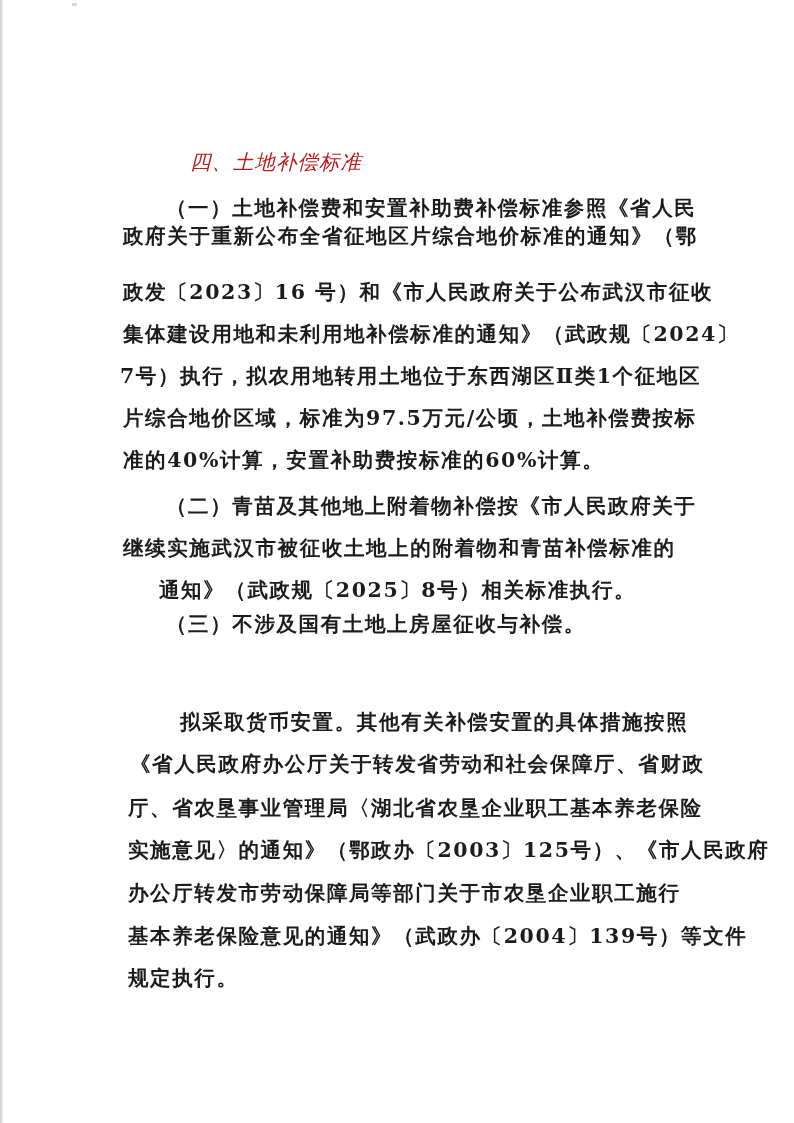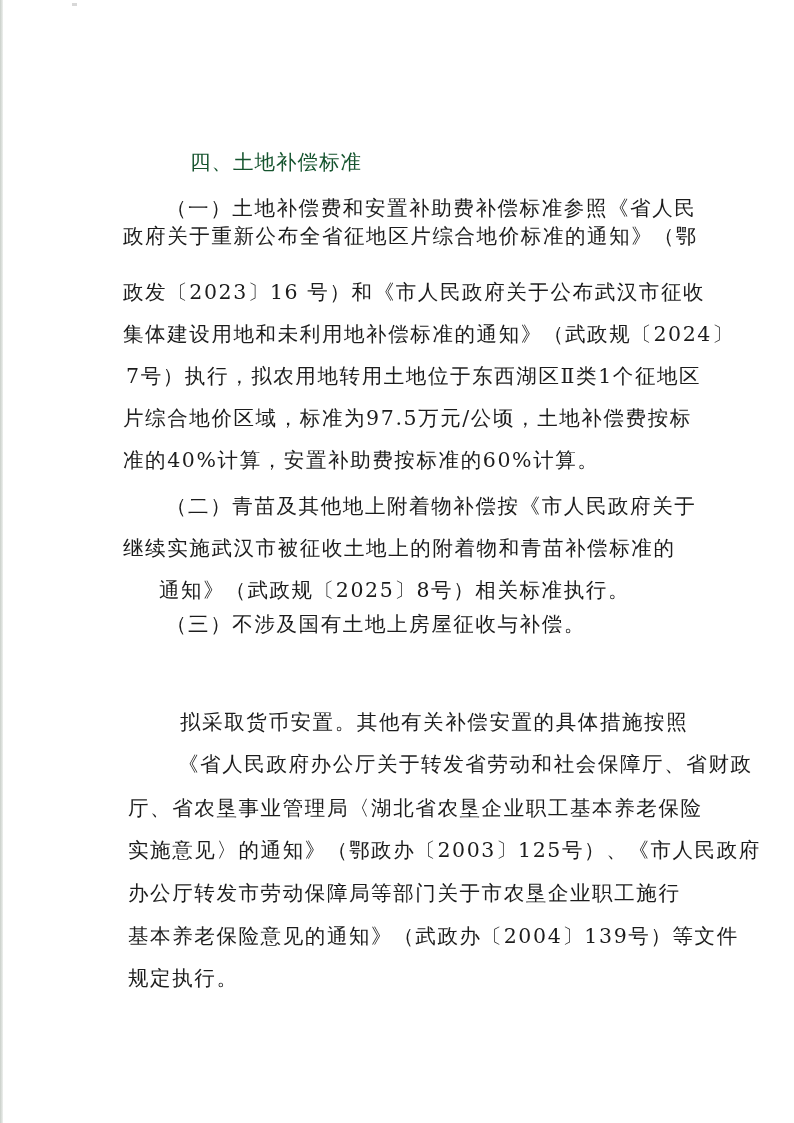--- a/index.html
+++ b/index.html
@@ -11,59 +11,60 @@
     position: absolute; left: 0; top: 0; width: 3px; height: 1123px;
     background: linear-gradient(to right, #c9cfc9, #eef0ee);
   }
   .scan-mark {
     position: absolute; left: 72px; top: 3px; width: 5px; height: 3px; background: #d8d8d8;
   }
   .page { position: absolute; left: 0; top: 0; width: 794px; height: 1123px; }
   .line {
     position: absolute; font-size: 20.5px; line-height: 24px; white-space: nowrap;
     letter-spacing: 1.6px;
+    font-weight: bold;
   }
   .heading {
     font-family: "DejaVu Sans", "Liberation Sans", sans-serif; font-weight: normal;
-    letter-spacing: 1px; color: #14532d;
+    letter-spacing: 1px; color: #b91c1c; font-style: italic;
   }
 </style>
 </head>
 <body>
 
 <div class="scan-edge"></div>
 <div class="scan-mark"></div>
 
 <div class="page">
 
   <div class="line heading" style="left:190px; top:150px;">四、土地补偿标准</div>
 
   <div>
     <div class="line" style="left:166px; top:196px;">（一）土地补偿费和安置补助费补偿标准参照《省人民</div>
     <div class="line" style="left:123px; top:224px;">政府关于重新公布全省征地区片综合地价标准的通知》（鄂</div>
     <div class="line" style="left:123px; top:280px;">政发〔2023〕16 号）和《市人民政府关于公布武汉市征收</div>
     <div class="line" style="left:123px; top:322px;">集体建设用地和未利用地补偿标准的通知》（武政规〔2024〕</div>
-    <div class="line" style="left:126px; top:364px;text-align:right;">7号）执行，拟农用地转用土地位于东西湖区Ⅱ类1个征地区</div>
+    <div class="line" style="left:120px; top:364px;text-align:right;">7号）执行，拟农用地转用土地位于东西湖区Ⅱ类1个征地区</div>
     <div class="line" style="left:123px; top:406px;">片综合地价区域，标准为97.5万元/公顷，土地补偿费按标</div>
     <div class="line" style="left:123px; top:448px;text-align:center;">准的40%计算，安置补助费按标准的60%计算。</div>
   </div>
 
   <div>
     <div class="line" style="left:166px; top:494px;">（二）青苗及其他地上附着物补偿按《市人民政府关于</div>
     <div class="line" style="left:123px; top:536px;">继续实施武汉市被征收土地上的附着物和青苗补偿标准的</div>
     <div class="line" style="left:123px; top:578px;margin-left:36px;">通知》（武政规〔2025〕8号）相关标准执行。</div>
   </div>
 
   <div>
     <div class="line" style="left:166px; top:612px;">（三）不涉及国有土地上房屋征收与补偿。</div>
   </div>
 
 
   <div>
     <div class="line" style="left:180px; top:710px;">拟采取货币安置。其他有关补偿安置的具体措施按照</div>
-    <div class="line" style="left:130px; top:752px;margin-left:48px;">《省人民政府办公厅关于转发省劳动和社会保障厅、省财政</div>
+    <div class="line" style="left:130px; top:752px;">《省人民政府办公厅关于转发省劳动和社会保障厅、省财政</div>
     <div class="line" style="left:128px; top:796px;">厅、省农垦事业管理局〈湖北省农垦企业职工基本养老保险</div>
     <div class="line" style="left:128px; top:838px;">实施意见〉的通知》（鄂政办〔2003〕125号）、《市人民政府</div>
     <div class="line" style="left:128px; top:881px;">办公厅转发市劳动保障局等部门关于市农垦企业职工施行</div>
     <div class="line" style="left:128px; top:924px;">基本养老保险意见的通知》（武政办〔2004〕139号）等文件</div>
     <div class="line" style="left:128px; top:966px;">规定执行。</div>
   </div>
 </div>
 
 </body></html>

